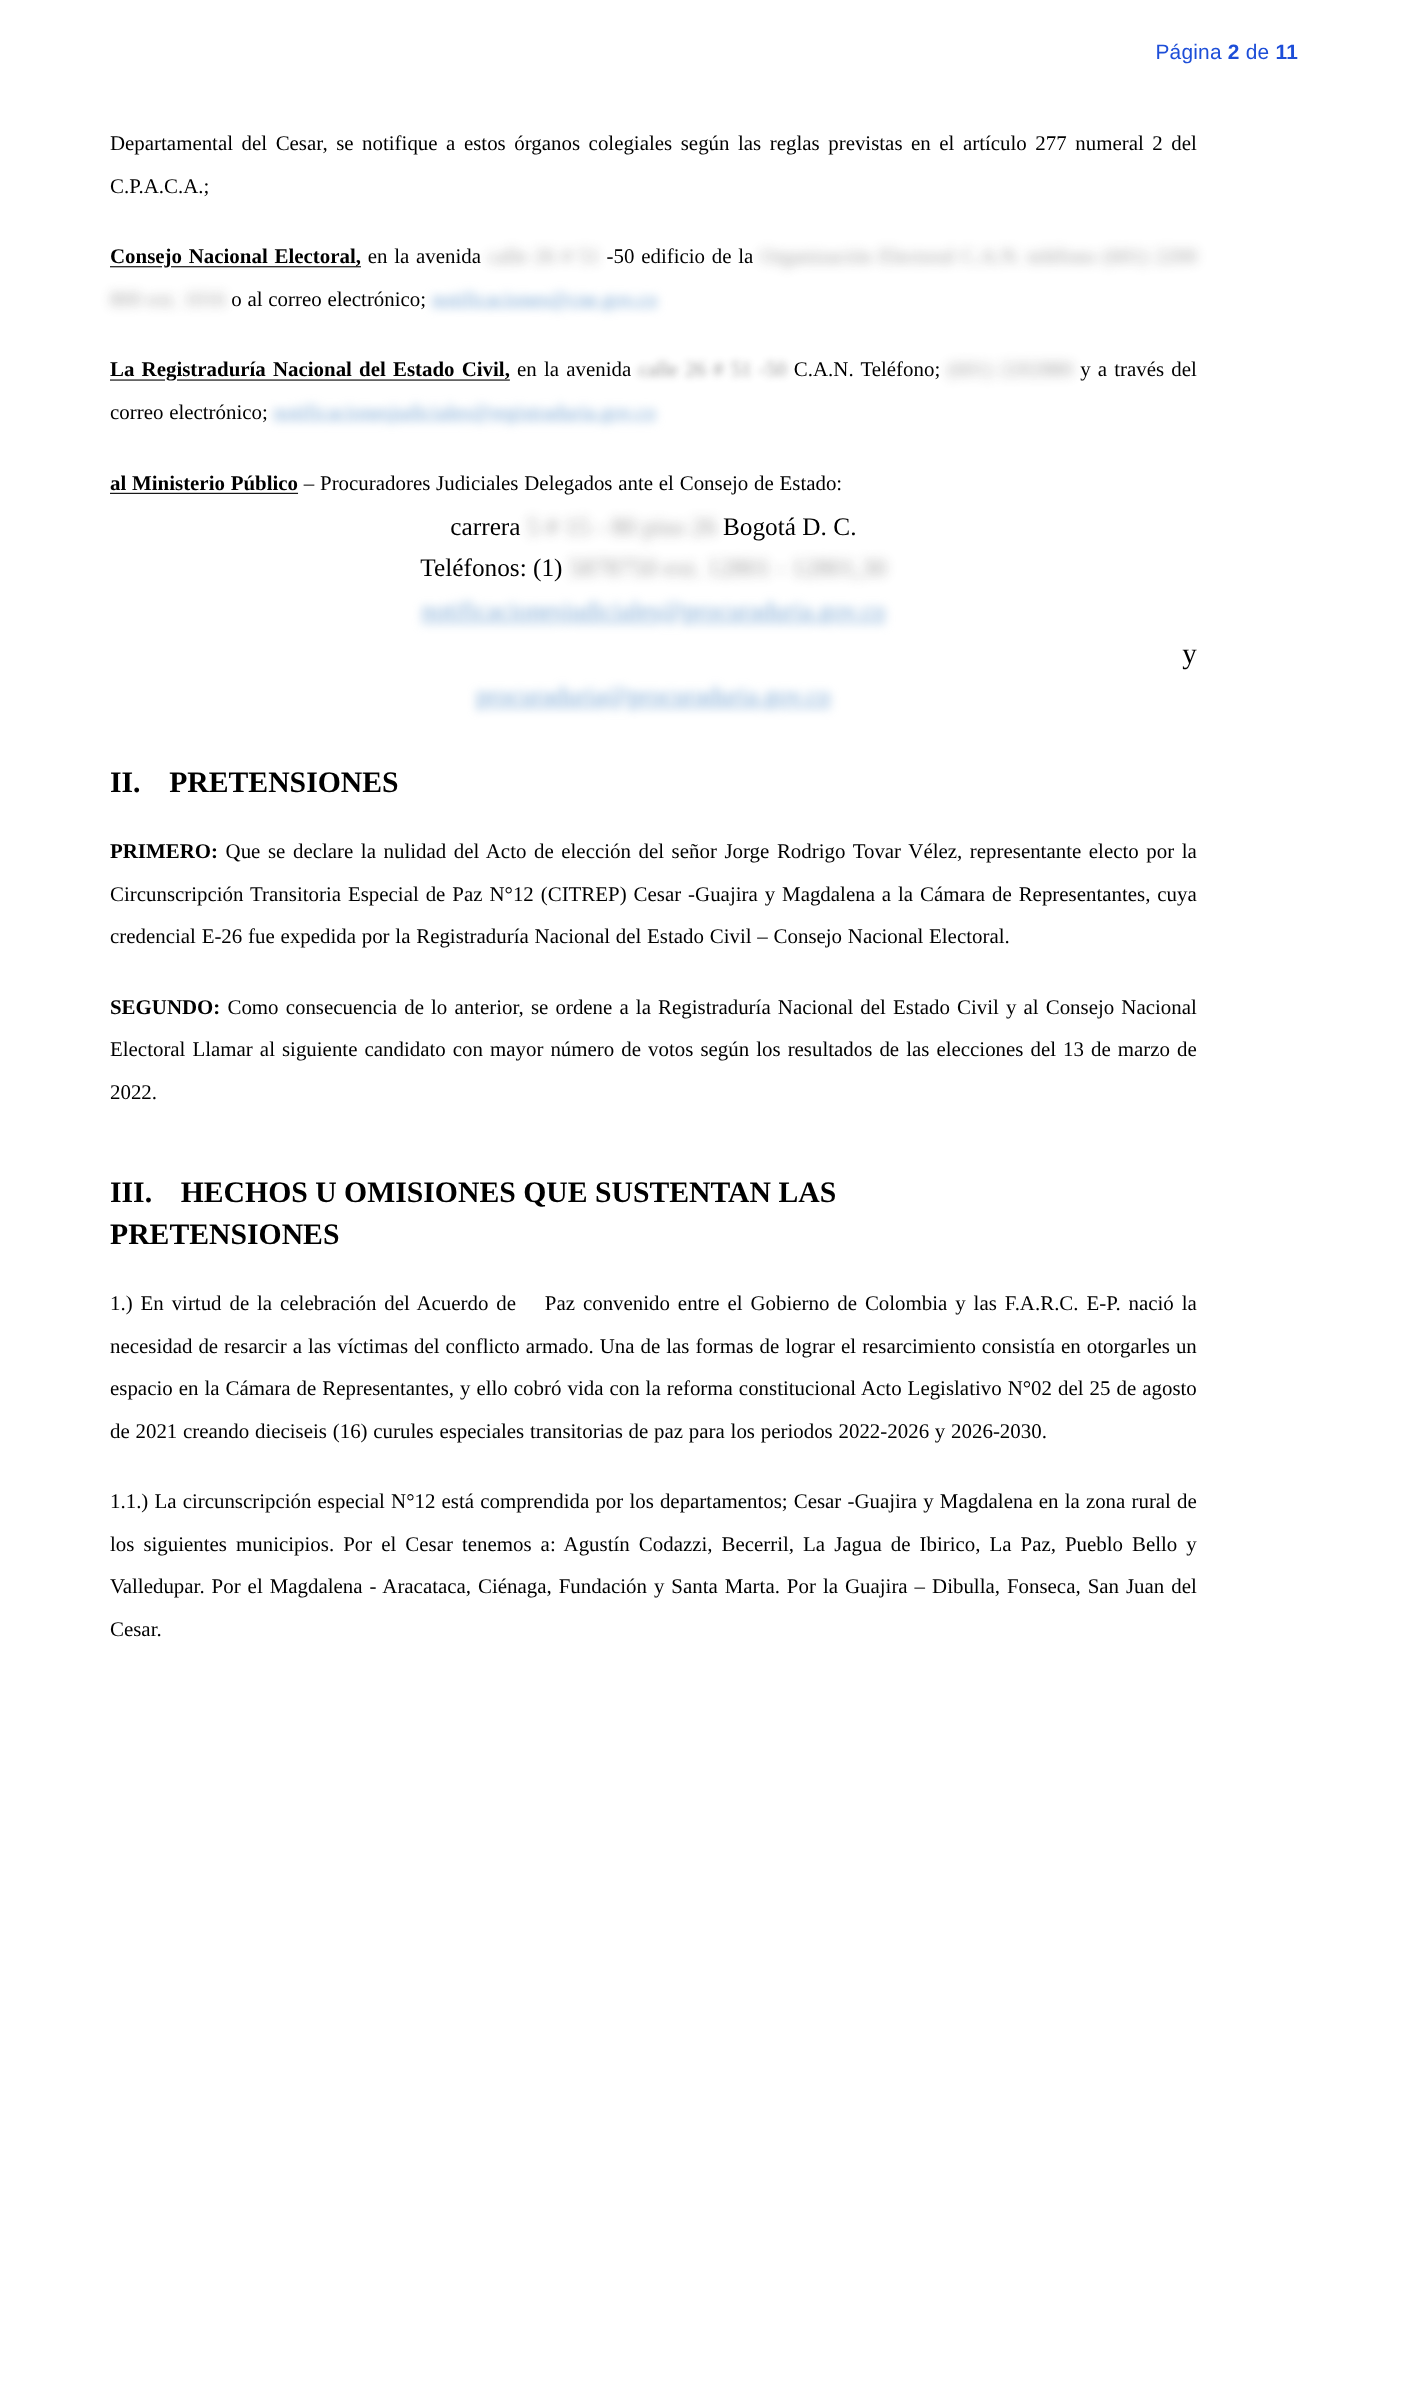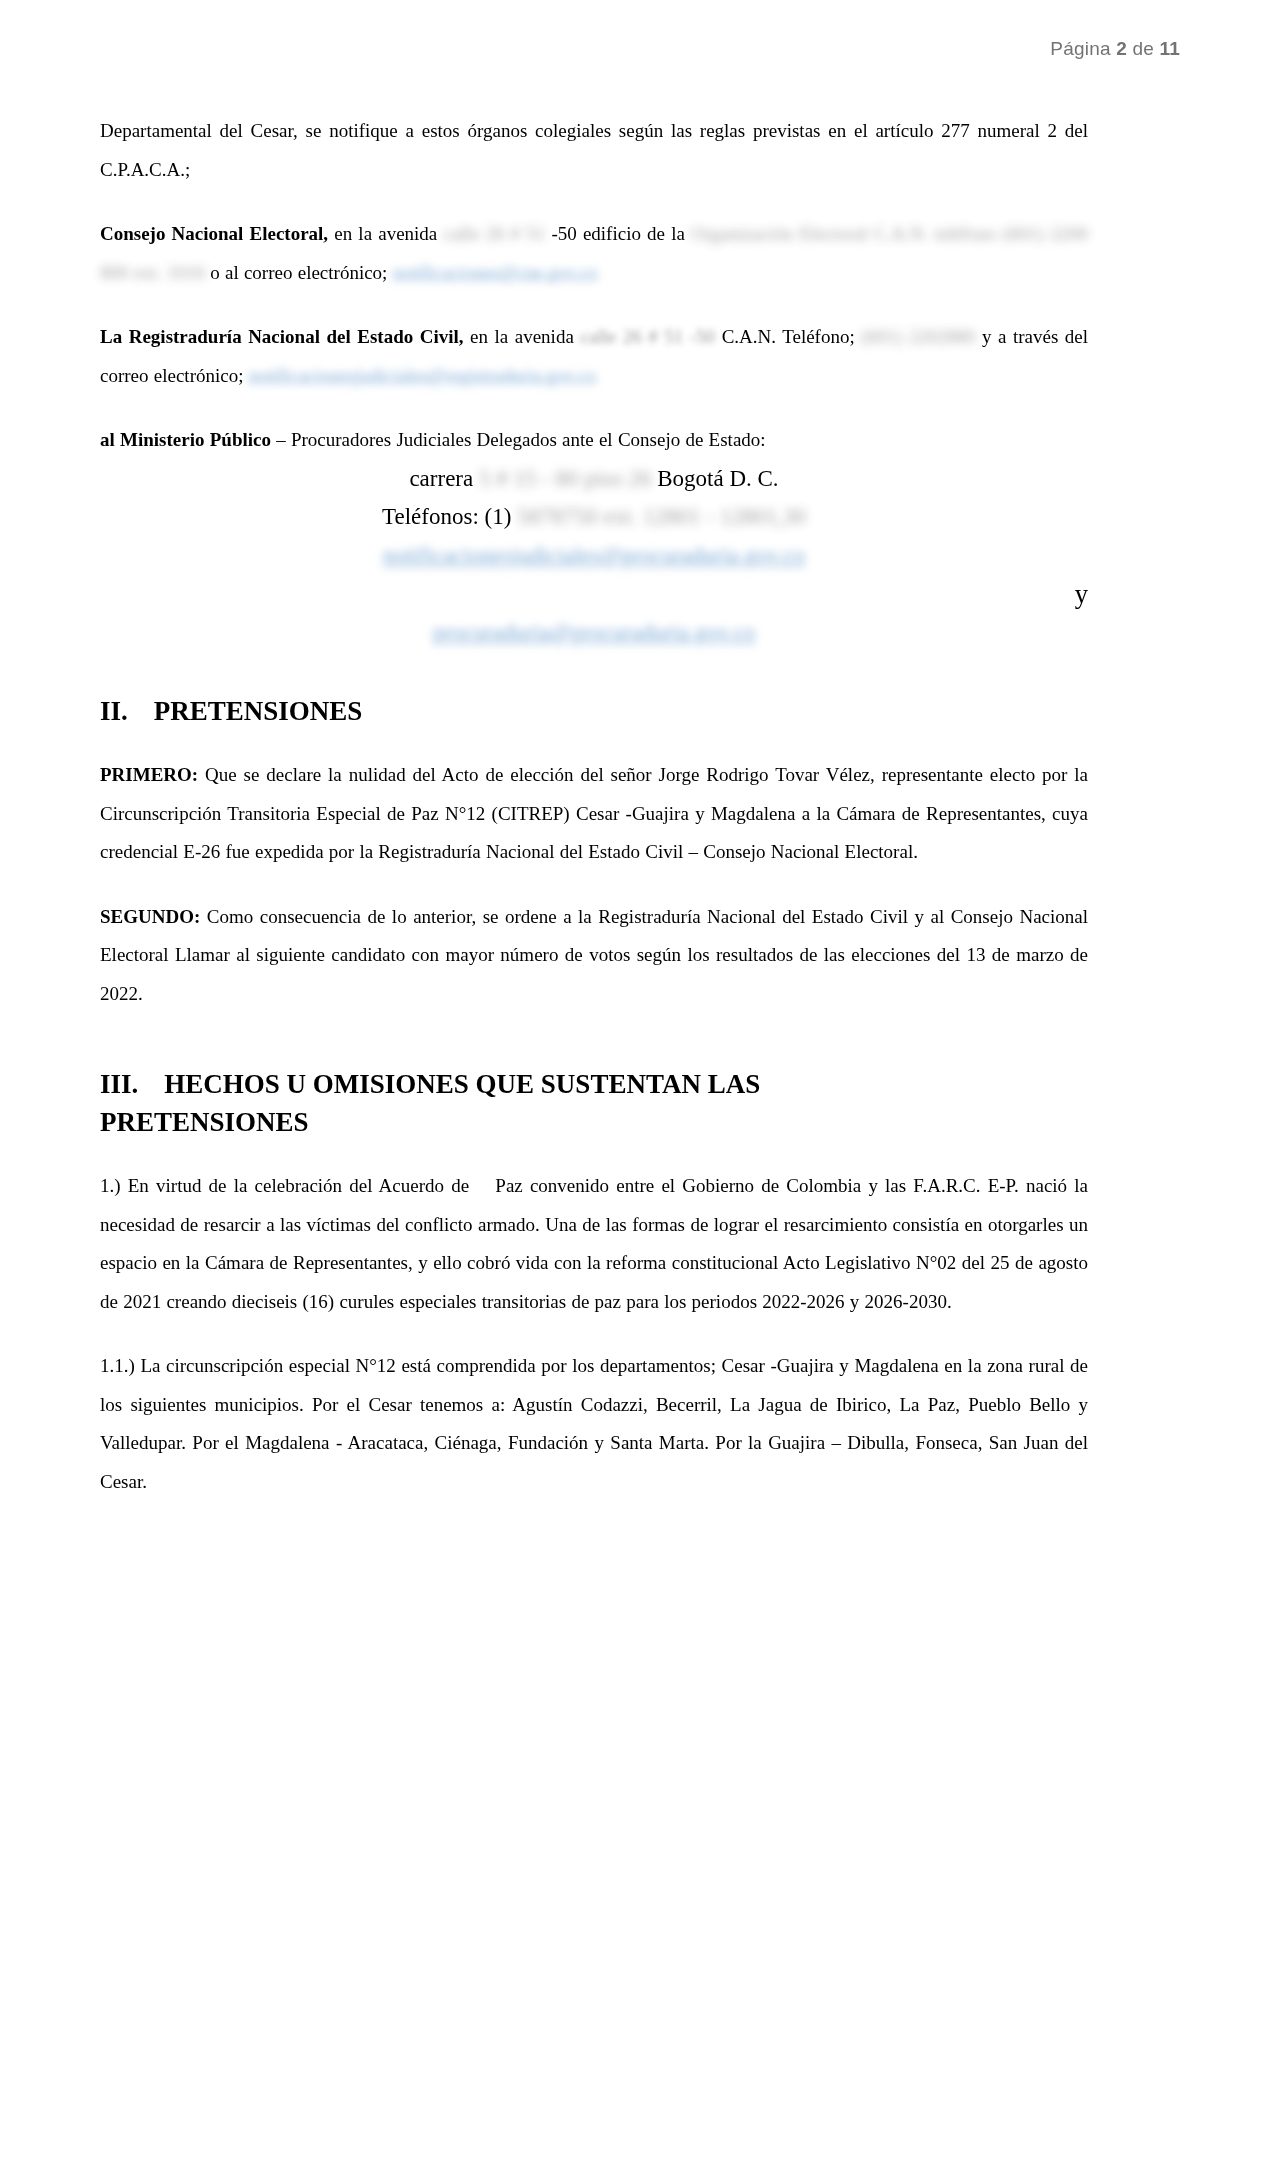--- a/index.html
+++ b/index.html
@@ -26,21 +26,21 @@
     background: #ffffff;
   }
 
   
   .page-header {
     position: absolute;
     top: 38px;
     right: 100px;
     font-family: "Liberation Sans", "DejaVu Sans", sans-serif;
     font-size: 19px;
-    color: #737373;
+    color: #1d4ed8;
     letter-spacing: .2px;
     white-space: nowrap;
   }
   .page-header b { font-weight: 700; }
 
   
   .content {
     position: absolute;
     left: 100px;
     top: 112px;
@@ -56,20 +56,21 @@
     letter-spacing: 0;
     word-spacing: .5px;
   }
   p.tight { margin-bottom: 0; }
 
   .nojust { text-align: left; }
 
   strong.lbl { font-weight: 700; }
   .bu {
     font-weight: 700;
+    text-decoration: underline;
     text-underline-offset: 3px;
   }
 
   
   .redact {
     color: #8e8e8e;
     filter: blur(3.4px);
     -webkit-filter: blur(3.4px);
     opacity: .92;
     user-select: none;

